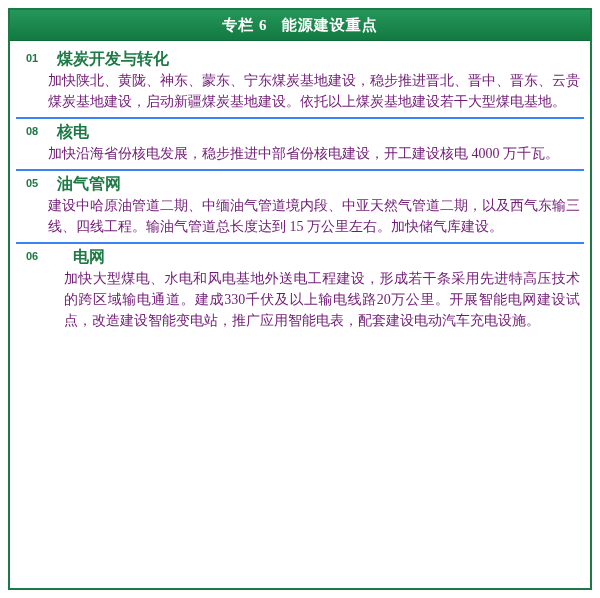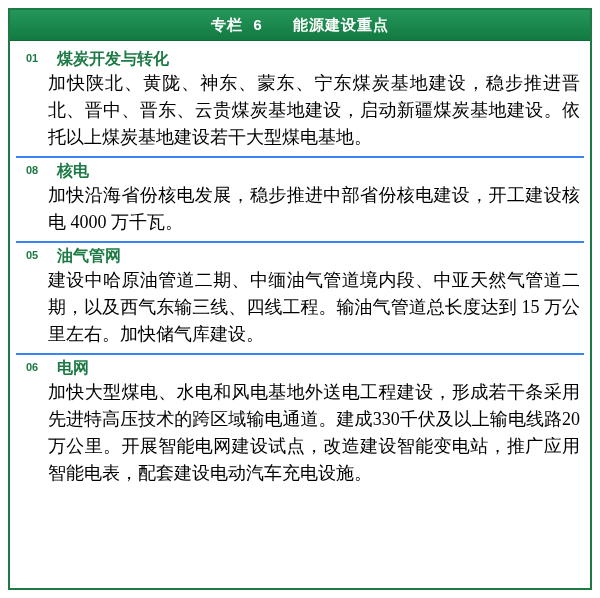--- a/index.html
+++ b/index.html
@@ -30,34 +30,35 @@
     display: flex;
     align-items: center;
     justify-content: center;
     border-bottom: 1px solid #0f6a38;
   }
   .title-text {
     color: #ffffff;
     font-size: 15px;
     font-weight: bold;
     letter-spacing: 1px;
-    font-family: Liberation Mono, monospace;
+    font-family: Liberation Serif, serif;
   }
   .inner {
     padding: 5px 6px 4px 6px;
     box-sizing: border-box;
     height: 550px;
   }
   .row {
     display: flex;
     align-items: flex-start;
     border-bottom: 2px solid #3b82f6;
   }
   .row.last {
     border-bottom: none;
+    gap: 16px;
   }
   .num-cell {
     width: 32px;
     flex: 0 0 32px;
     text-align: center;
     color: #1d7a45;
     font-size: 11px;
     font-weight: bold;
     font-family: "Liberation Sans", "DejaVu Sans", sans-serif;
     padding-top: 6px;
@@ -68,23 +69,23 @@
   }
   .item-head {
     color: #1d7a45;
     font-size: 16px;
     font-weight: bold;
     margin-bottom: 2px;
     line-height: 18px;
     margin-left: 9px;
   }
   .item-body {
-    color: #000000;
-    font-size: 18px;
-    line-height: 27px;
+    color: #701a75;
+    font-size: 14px;
+    line-height: 21px;
     text-align: justify;
     text-justify: inter-ideograph;
   }
 </style>
 </head>
 <body>
 
 <div class="box">
 
   <div class="title-bar">

